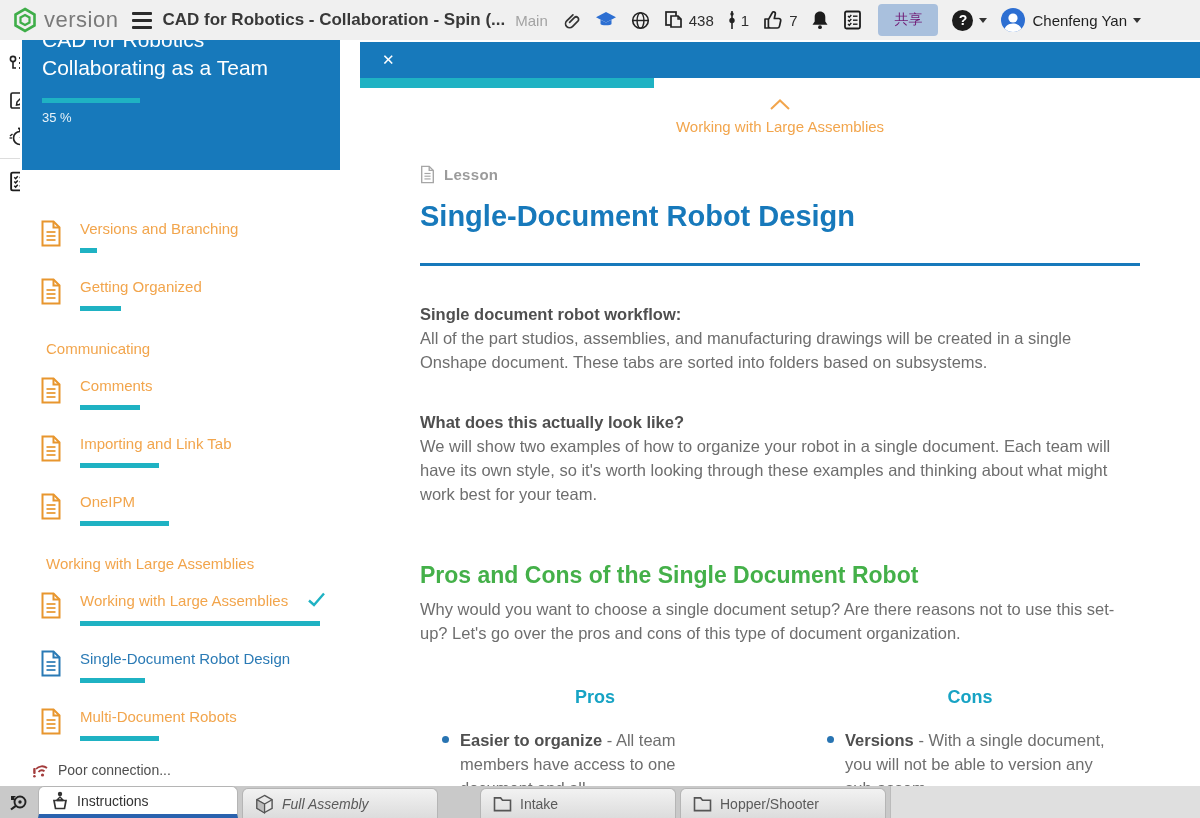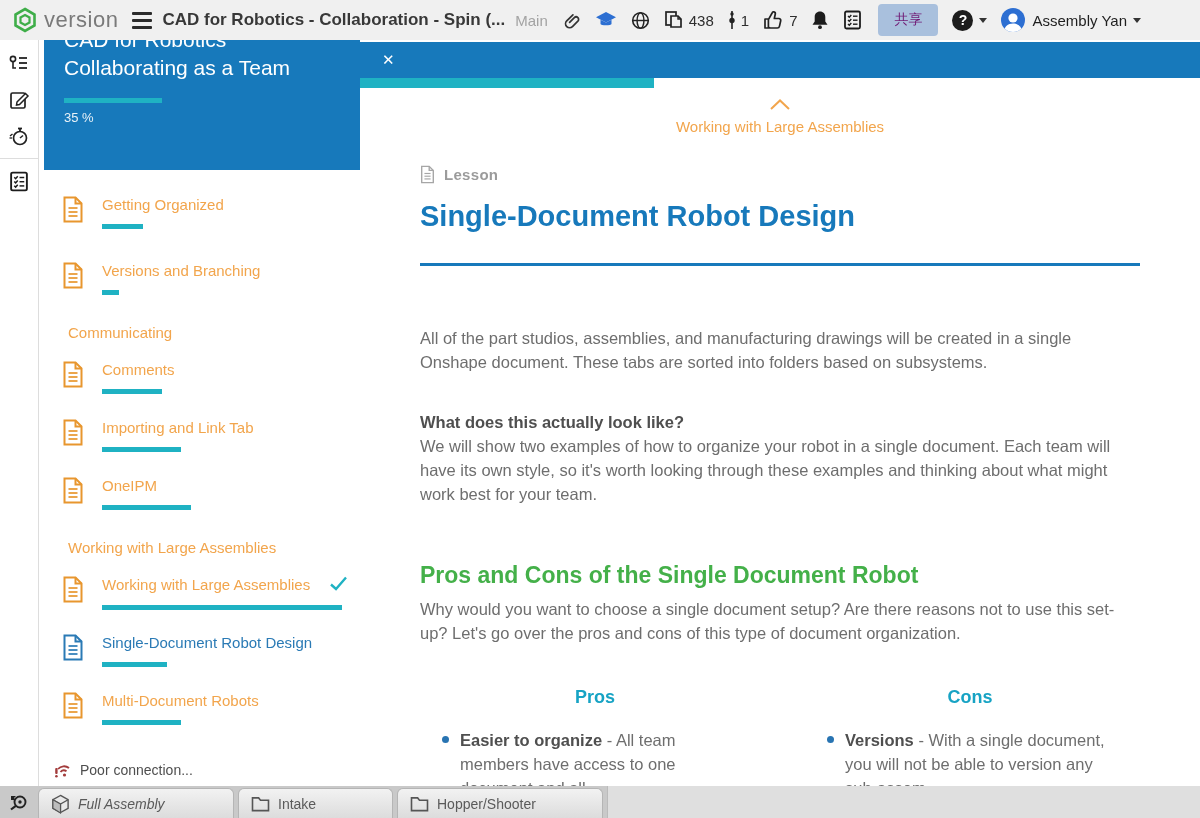--- a/index.html
+++ b/index.html
@@ -21,21 +21,21 @@
   .caret{width:0;height:0;border-left:4px solid transparent;border-right:4px solid transparent;border-top:5px solid #333;margin-left:6px;}
   .avatar{width:24px;height:24px;border-radius:50%;background:#2d6fd2;display:inline-flex;align-items:flex-end;justify-content:center;overflow:hidden;margin-left:14px;}
   .user-name{font-size:15px;color:#1f1f1f;margin-left:7px;}
 
   
   .vtoolbar{position:absolute;left:0;top:40px;width:38px;height:746px;background:#fff;border-right:1px solid #ddd;}
   .vt-ic{width:38px;height:36px;display:flex;align-items:center;justify-content:center;cursor:pointer;color:#333;}
   .vt-div{height:1px;background:#ddd;margin:4px 0;}
 
   
-  .course-panel{position:absolute;left:42px;top:40px;width:322px;height:746px;background:#fff;overflow:hidden;}
+  .course-panel{position:absolute;left:20px;top:40px;width:322px;height:746px;background:#fff;overflow:hidden;}
   .course-header{margin:0 2px;background:#1779bb;height:130px;padding:0 0 0 20px;overflow:hidden;color:#fff;}
   .ch-t1,.ch-t2{font-size:21px;font-weight:400;line-height:28px;}
   .ch-t1{margin-top:-14px;}
   .ch-bar{margin-top:16px;width:280px;height:5px;}
   .ch-bar i{display:block;height:5px;background:#1fb2c3;}
   .ch-pct{margin-top:7px;font-size:13px;color:#e8f2f8;}
   .course-list{padding-top:26px;}
   .section-head{margin:20px 0 20px 26px;font-size:15px;color:#f2a54c;}
   .lesson-item{position:relative;padding-left:60px;margin-bottom:16px;min-height:42px;cursor:pointer;}
   .li-doc{position:absolute;left:20px;top:0;}
@@ -74,21 +74,21 @@
   .pc-col li::before{content:"";position:absolute;left:0;top:8px;width:7px;height:7px;border-radius:50%;background:#2874b2;}
   .pc-col li b{color:#4f4f4f;}
 
   
   .tabbar{position:absolute;left:0;bottom:0;width:1200px;height:32px;background:#c9c9c9;display:flex;align-items:flex-end;}
   .tab-search{width:38px;height:32px;display:flex;align-items:center;justify-content:center;cursor:pointer;}
   .tab{height:30px;display:flex;align-items:center;padding:0 12px;box-sizing:border-box;margin-right:4px;border-radius:6px 6px 0 0;background:linear-gradient(#f2f2f2,#dcdcdc);border:1px solid #b5b5b5;border-bottom:none;font-size:14px;color:#5a5a5a;cursor:pointer;white-space:nowrap;}
   .tab .tab-label{margin-left:8px;}
   .tab.active{height:32px;background:#fff;border-bottom:4px solid #2a62ae;color:#333;width:200px;}
   .tab.t-fa{width:196px;font-style:italic;}
-  .tab.t-in{width:155px;}
+  .tab.t-in{width:196px;margin-left:38px;}
   .tab.t-dr{width:196px;}
   .tab.t-hs{width:206px;}
   .tab-rest{flex:1;height:32px;background:#dfdfdf;border-left:1px solid #bbb;}
 </style>
 </head>
 <body>
 
 <div id="app">
 
   <div class="topbar">
@@ -168,21 +168,21 @@
     <span class="help-wrap">
       <span class="help-circle">?</span>
       <span class="caret"></span>
     </span>
     <span class="avatar">
       <svg width="24" height="22" viewBox="0 0 24 22">
           <circle cx="12" cy="8" r="4.6" fill="#fff"></circle>
           <path d="M3 22 c0-5.2 4-8.4 9-8.4 s9 3.2 9 8.4 z" fill="#fff"></path>
         </svg>
     </span>
-    <span class="user-name">Assembly Yan</span>
+    <span class="user-name">Chenfeng Yan</span>
     <span class="caret"></span>
   </div>
 
   <div class="vtoolbar">
     <div class="vt-ic" style="margin-top:6px;">
       <svg width="22" height="22" viewBox="0 0 22 22">
           <circle cx="5" cy="6" r="2.6" fill="none" stroke="#222" stroke-width="1.6"></circle>
           <path d="M5 8.6 V15 h3" fill="none" stroke="#222" stroke-width="1.6"></path>
           <line x1="11" y1="5" x2="19" y2="5" stroke="#222" stroke-width="1.8"></line>
           <line x1="11" y1="10" x2="19" y2="10" stroke="#222" stroke-width="1.8"></line>
@@ -224,45 +224,45 @@
       <div class="ch-t1">CAD for Robotics</div>
       <div class="ch-t2">Collaborating as a Team</div>
       <div class="ch-bar">
           <i style="width: 35%;"></i>
         </div>
       <div class="ch-pct">35 %</div>
     </div>
 
     <div class="course-list">
 
+      <div class="lesson-item" style="margin-top:24px;">
+        <span class="li-doc"><svg width="22" height="27" viewBox="0 0 22 27">
+              <path d="M2.5 1.5 h11 l6 6 v18 h-17 z" fill="none" stroke="#e8962e" stroke-width="2"></path>
+              <path d="M13.5 1.5 v6 h6" fill="none" stroke="#e8962e" stroke-width="2"></path>
+              <line x1="6.5" y1="12" x2="15.5" y2="12" stroke="#e8962e" stroke-width="1.7"></line>
+              <line x1="6.5" y1="16" x2="15.5" y2="16" stroke="#e8962e" stroke-width="1.7"></line>
+              <line x1="6.5" y1="20" x2="15.5" y2="20" stroke="#e8962e" stroke-width="1.7"></line>
+            </svg></span>
+        <span class="li-label">Versions and Branching</span>
+        <div class="li-bar">
+            <i style="width: 7%;"></i>
+          </div>
+      </div>
+
       <div class="lesson-item">
         <span class="li-doc"><svg width="22" height="27" viewBox="0 0 22 27">
               <path d="M2.5 1.5 h11 l6 6 v18 h-17 z" fill="none" stroke="#e8962e" stroke-width="2"></path>
               <path d="M13.5 1.5 v6 h6" fill="none" stroke="#e8962e" stroke-width="2"></path>
               <line x1="6.5" y1="12" x2="15.5" y2="12" stroke="#e8962e" stroke-width="1.7"></line>
               <line x1="6.5" y1="16" x2="15.5" y2="16" stroke="#e8962e" stroke-width="1.7"></line>
               <line x1="6.5" y1="20" x2="15.5" y2="20" stroke="#e8962e" stroke-width="1.7"></line>
             </svg></span>
         <span class="li-label">Getting Organized</span>
         <div class="li-bar">
             <i style="width: 17%;"></i>
-          </div>
-      </div>
-
-      <div class="lesson-item" style="margin-top:24px;">
-        <span class="li-doc"><svg width="22" height="27" viewBox="0 0 22 27">
-              <path d="M2.5 1.5 h11 l6 6 v18 h-17 z" fill="none" stroke="#e8962e" stroke-width="2"></path>
-              <path d="M13.5 1.5 v6 h6" fill="none" stroke="#e8962e" stroke-width="2"></path>
-              <line x1="6.5" y1="12" x2="15.5" y2="12" stroke="#e8962e" stroke-width="1.7"></line>
-              <line x1="6.5" y1="16" x2="15.5" y2="16" stroke="#e8962e" stroke-width="1.7"></line>
-              <line x1="6.5" y1="20" x2="15.5" y2="20" stroke="#e8962e" stroke-width="1.7"></line>
-            </svg></span>
-        <span class="li-label">Versions and Branching</span>
-        <div class="li-bar">
-            <i style="width: 7%;"></i>
           </div>
       </div>
 
       <div class="section-head">Communicating</div>
 
       <div class="lesson-item">
         <span class="li-doc"><svg width="22" height="27" viewBox="0 0 22 27">
               <path d="M2.5 1.5 h11 l6 6 v18 h-17 z" fill="none" stroke="#e8962e" stroke-width="2"></path>
               <path d="M13.5 1.5 v6 h6" fill="none" stroke="#e8962e" stroke-width="2"></path>
               <line x1="6.5" y1="12" x2="15.5" y2="12" stroke="#e8962e" stroke-width="1.7"></line>
@@ -388,21 +388,21 @@
               <line x1="6.5" y1="12" x2="15.5" y2="12" stroke="#a6a6a6" stroke-width="1.7"></line>
               <line x1="6.5" y1="16" x2="15.5" y2="16" stroke="#a6a6a6" stroke-width="1.7"></line>
               <line x1="6.5" y1="20" x2="15.5" y2="20" stroke="#a6a6a6" stroke-width="1.7"></line>
             </svg>
           <span>Lesson</span>
         </div>
 
         <h1 class="lv-title">Single-Document Robot Design</h1>
         <div class="lv-rule"></div>
 
-        <p class="para"><br><span>All of the part studios, assemblies, and manufacturing drawings will be created in a single Onshape document. These tabs are sorted into folders based on subsystems.</span></p>
+        <p class="para"><b>Single document robot workflow:</b><br><span>All of the part studios, assemblies, and manufacturing drawings will be created in a single Onshape document. These tabs are sorted into folders based on subsystems.</span></p>
 
         <p class="para second"><b>What does this actually look like?</b><br><span>We will show two examples of how to organize your robot in a single document. Each team will have its own style, so it's worth looking through these examples and thinking about what might work best for your team.</span></p>
 
         <h2 class="lv-green">Pros and Cons of the Single Document Robot</h2>
         <p class="intro">Why would you want to choose a single document setup? Are there reasons not to use this set-up? Let's go over the pros and cons of this type of document organization.</p>
 
         <div class="pc-row">
           <div class="pc-col">
             <h3>Pros</h3>
             <ul>
@@ -422,20 +422,29 @@
 
   <div class="tabbar">
     <span class="tab-search">
       <svg width="20" height="18" viewBox="0 0 20 18">
           <circle cx="11" cy="9" r="5.5" fill="none" stroke="#222" stroke-width="1.9"></circle>
           <line x1="6.8" y1="12.8" x2="2" y2="16.5" stroke="#222" stroke-width="2.2"></line>
           <path d="M2 3 h5 l-2 2 2 2 H2 z" fill="#222"></path>
           <circle cx="11" cy="9" r="1.7" fill="#222"></circle>
         </svg>
     </span>
+    <div class="tab active">
+      <svg width="18" height="19" viewBox="0 0 18 19">
+          <circle cx="9" cy="3" r="2.2" fill="#333"></circle>
+          <path d="M9 6 l3 3 h-6 z" fill="none" stroke="#333" stroke-width="1.4"></path>
+          <path d="M3 9.5 h12 l-1.5 8 h-9 z" fill="none" stroke="#333" stroke-width="1.7"></path>
+          <line x1="6" y1="9.5" x2="12" y2="9.5" stroke="#333" stroke-width="1.4"></line>
+        </svg>
+      <span class="tab-label">Instructions</span>
+    </div>
     <div class="tab t-fa">
       <svg width="19" height="20" viewBox="0 0 20 21">
           <path d="M10 1.5 18 6 v9 l-8 4.5 L2 15 V6 Z" fill="#e9e9e9" stroke="#555" stroke-width="1.5"></path>
           <path d="M2 6 l8 4.5 8-4.5 M10 10.5 V20" fill="none" stroke="#555" stroke-width="1.4"></path>
           <path d="M2 6 l8 4.5 V20 L2 15 Z" fill="#bdbdbd" stroke="#555" stroke-width="1.2"></path>
         </svg>
       <span class="tab-label">Full Assembly</span>
     </div>
     <div class="tab t-in">
       <svg width="19" height="16" viewBox="0 0 20 17">

